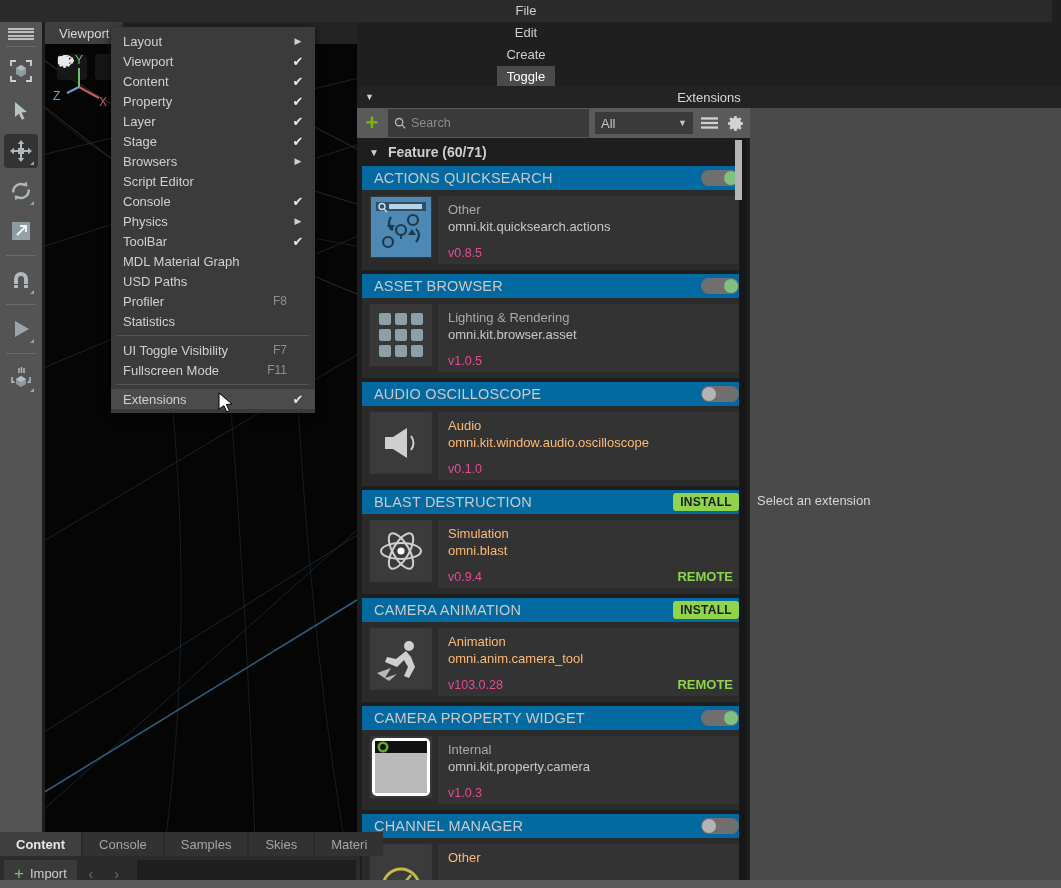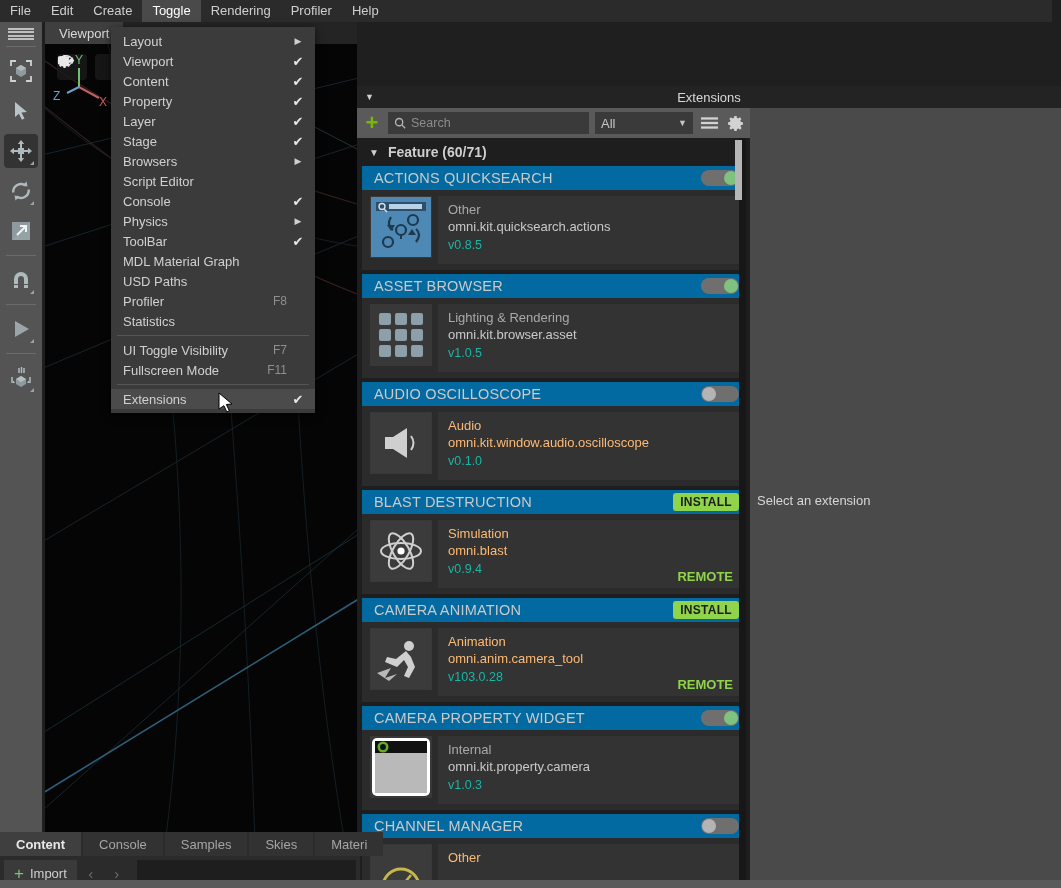--- a/index.html
+++ b/index.html
@@ -7,21 +7,21 @@
   body {
     width:1061px; height:888px; position:relative; overflow:hidden;
     font-family:"Liberation Sans", sans-serif;
     color:#d4d4d4; font-size:13px;
     -webkit-font-smoothing:antialiased;
   }
 
   
   #menubar{
     position:absolute; left:0; top:0; width:1052px; height:22px;
-    background:#2b2b2b; display:flex; align-items:center; padding-left:0;
+    background:#2b2b2b; display:flex; align-items:center; padding-left:0;flex-direction:column;
   }
   .menu-root{
     padding:2px 10px; font-size:13px; color:#cfcfcf; line-height:18px;
     cursor:default; height:22px; display:flex; align-items:center;
   }
   .menu-root.active{ background:#4a4a4a; color:#ffffff; }
 
   
   #left-toolbar{
     position:absolute; left:0; top:22px; width:42px; height:810px;
@@ -102,21 +102,21 @@
   }
   #ext-left{
     position:absolute; left:0; top:22px; width:393px; height:780px; background:#232323;
   }
   #ext-toolbar{
     position:absolute; left:0;top:0;width:393px;height:30px;background:#5a5a5a;
     display:flex; align-items:center; padding:0 5px; gap:6px;
   }
   #plus-btn{ font-size:22px; color:#76b900; line-height:20px; font-weight:bold; width:20px; text-align:center;}
   #search-box{
-    flex:1; height:22px; background:#3a3a3a; display:flex; align-items:center;
+    flex:1; height:28px; background:#3a3a3a; display:flex; align-items:center;
     padding:0 6px; gap:5px;
   }
   #search-box input{
     flex:1; background:transparent; border:none; outline:none;
     color:#b8b8b8; font-size:12.5px; font-family:"Liberation Sans", sans-serif;
   }
   #search-box input::placeholder{ color:#8d8d8d; }
   #filter-box{
     width:98px; height:22px; background:#3a3a3a; display:flex; align-items:center;
     justify-content:space-between; padding:0 6px; color:#c5c5c5; font-size:13px;
@@ -156,21 +156,21 @@
     height:auto; background:#2b2b2b; display:flex; padding:6px 0 0 0; position:relative;
   }
   .ext-thumb{
     width:62px;height:62px;margin:0 6px 6px 8px; flex:none; background:#383838;
     display:flex;align-items:center;justify-content:center; overflow:hidden;
   }
   .ext-meta{ flex:1; background:#333333; padding:5px 8px 5px 10px; margin-right:4px; margin-bottom:6px;
     position:relative; min-height:68px;}
   .ext-meta .cat{ color:#a9a9a9; font-size:13px; line-height:17px; }
   .ext-meta .id{ color:#c9c9c9; font-size:13px; line-height:17px; }
-  .ext-meta .ver{ color:#14b8a6; font-size:12.5px; position:absolute; left:10px; bottom:12px; }
+  .ext-meta .ver{ color:#ec4899; font-size:12.5px; position:absolute; left:10px; bottom:4px; }
   .ext-meta .remote{ color:#8fd44a; font-size:13px; font-weight:bold; position:absolute; right:8px; bottom:4px; }
   .ext-card.off .ext-meta .cat,
   .ext-card.off .ext-meta .id{ color:#fdba74; }
 
   #ext-scrollbar{
     position:absolute; right:4px; top:2px; width:7px; height:60px;
     background:#b6b6b6; border-radius:0;
   }
   #ext-scrolltrack{
     position:absolute; right:4px; top:0; width:7px; height:750px; background:#171717;

